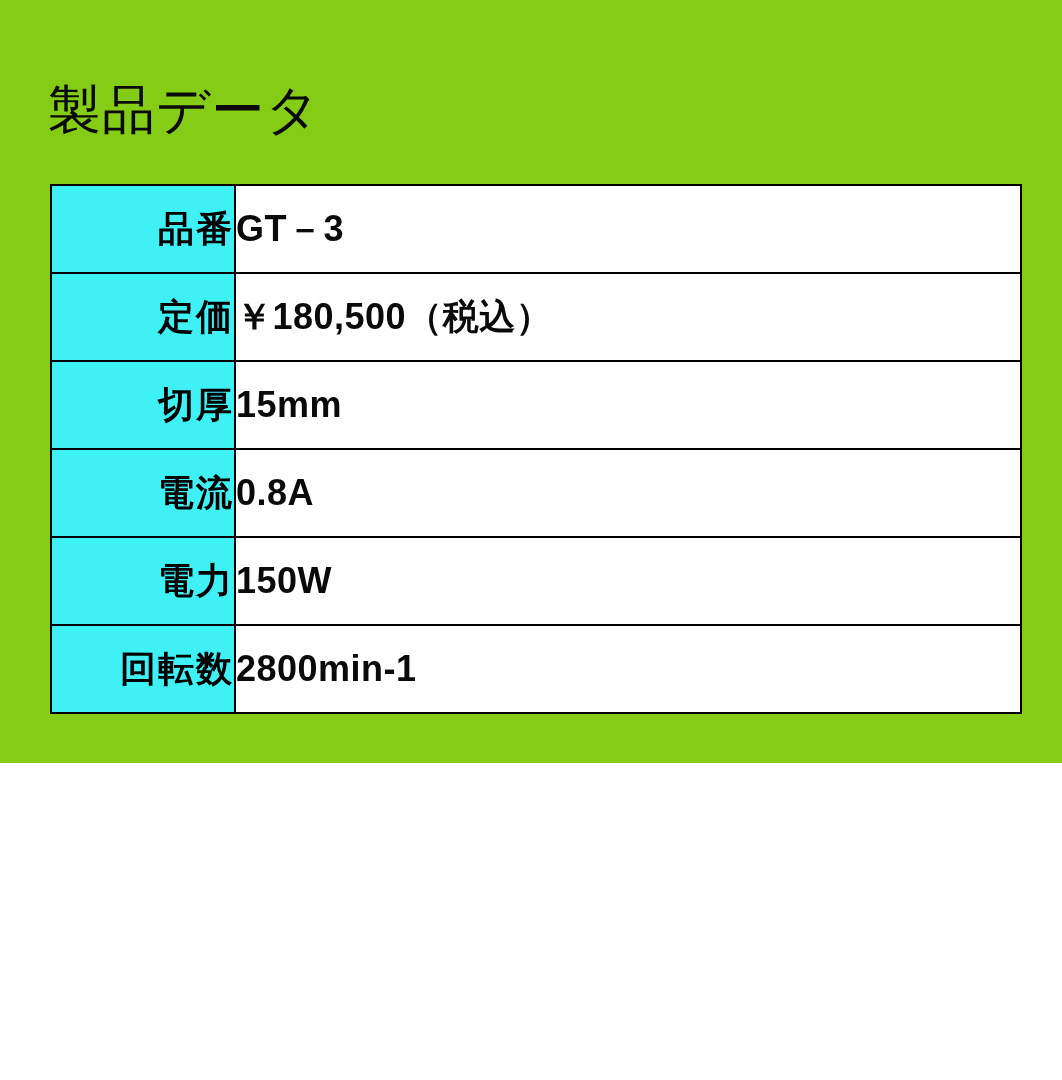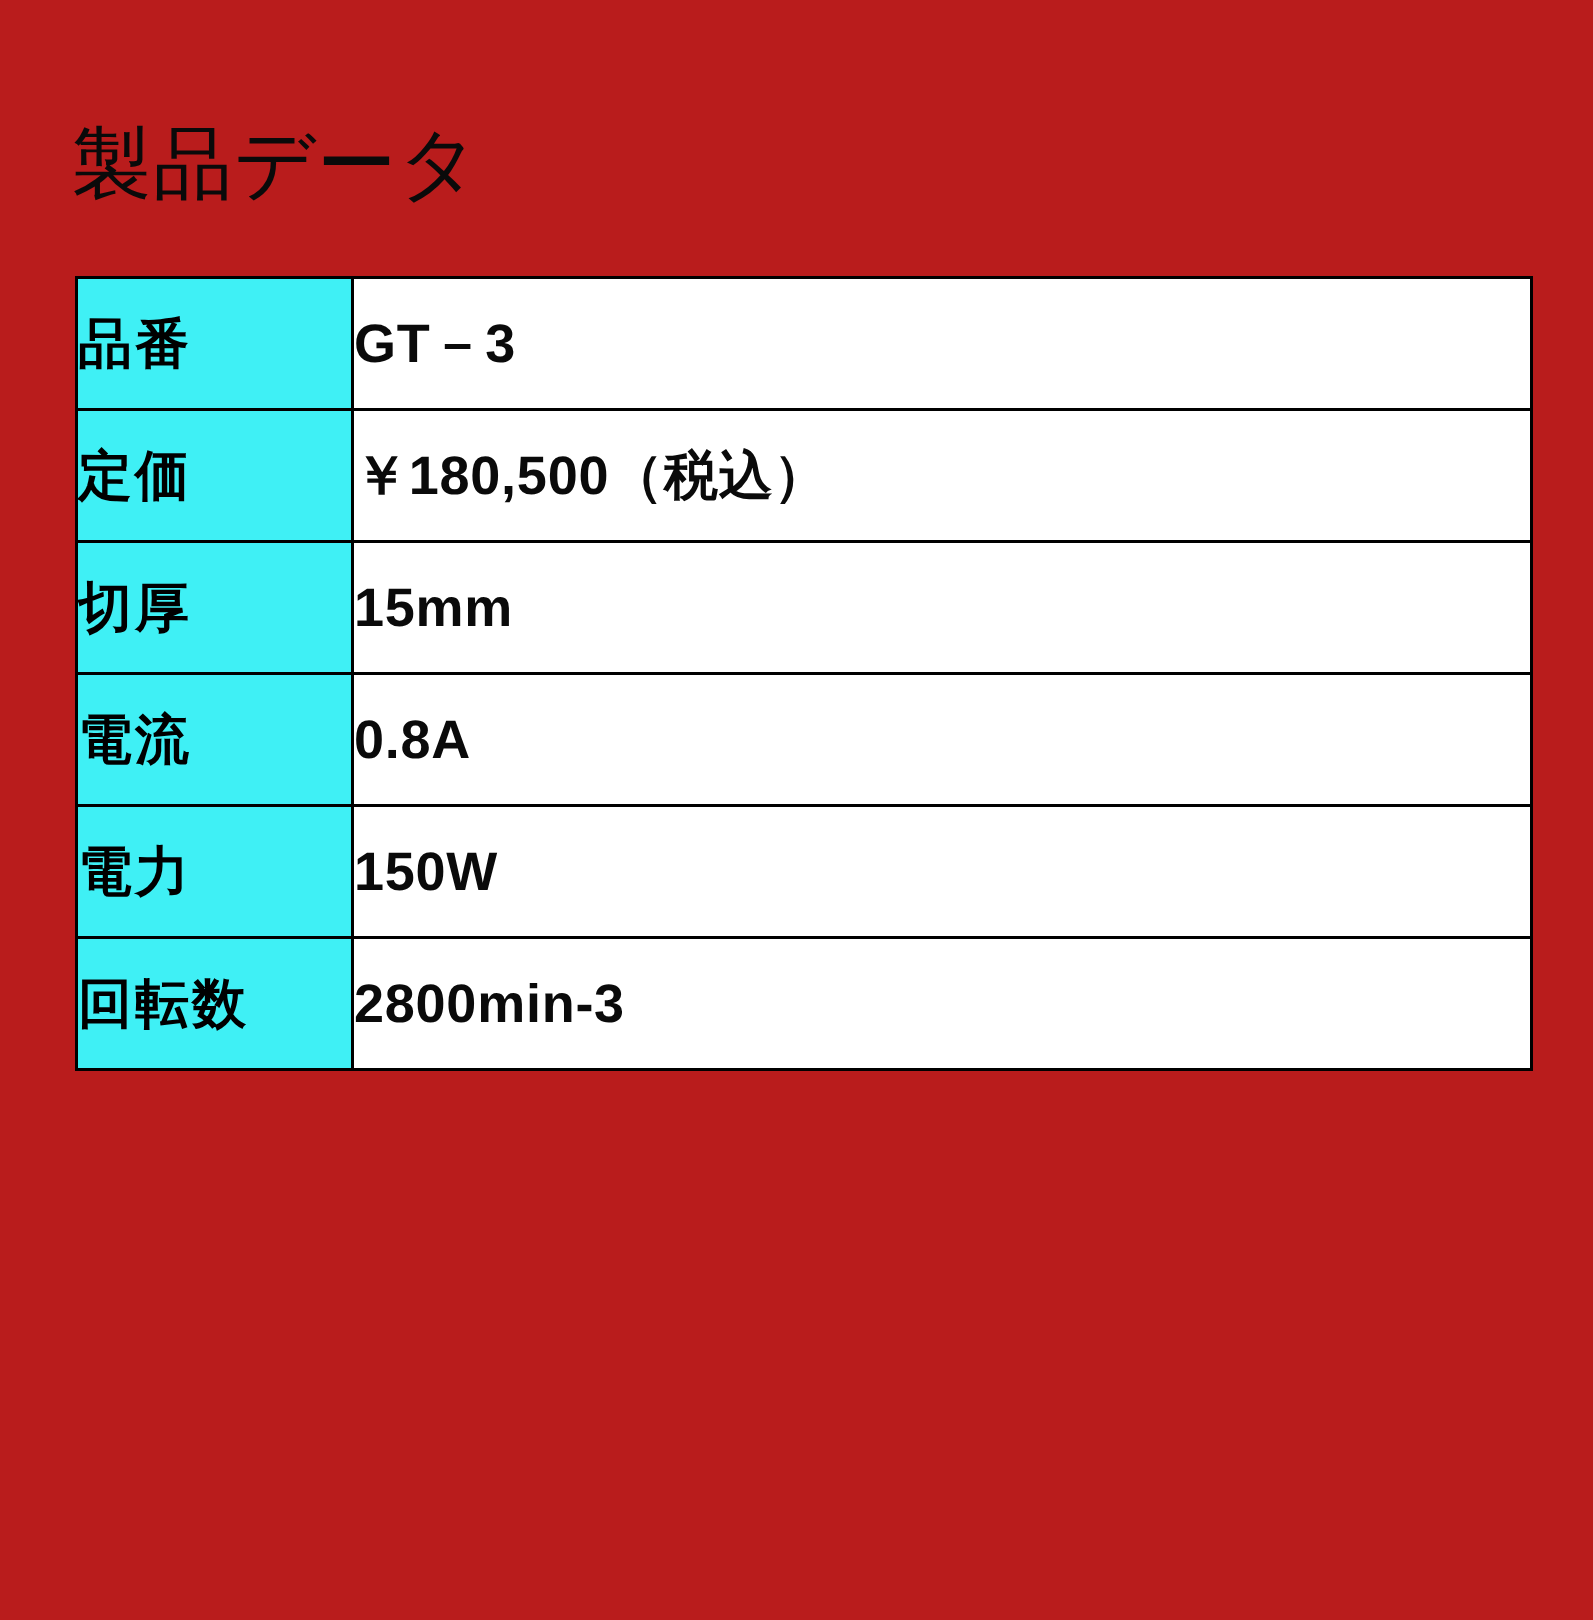--- a/index.html
+++ b/index.html
@@ -10,22 +10,22 @@
     width: 1062px;
     height: 1080px;
     background: #ffffff;
     font-family: "Liberation Sans", "DejaVu Sans", sans-serif;
     overflow: hidden;
   }
 
   .page {
     position: relative;
     width: 1062px;
-    height: 1080px;
-    background: #b91c1c;
+    height: 763px;
+    background: #84cc16;
     box-sizing: border-box;
   }
 
   .page-title {
     position: absolute;
     left: 48px;
     top: 78px;
     font-size: 53px;
     line-height: 1.2;
     font-weight: 400;
@@ -51,21 +51,21 @@
   .spec-table td {
     border: 2px solid #000000;
     padding: 0;
     margin: 0;
     vertical-align: middle;
   }
 
   .spec-table th {
     width: 182px;
     background: #3ff0f5;
-    text-align: left;
+    text-align: right;
     font-size: 36px;
     font-weight: 700;
     color: #000000;
     letter-spacing: 2px;
   }
 
   .spec-table td {
     background: #ffffff;
     text-align: left;
     font-size: 36px;
@@ -135,20 +135,20 @@
         <td>
           <span class="cell-inner">150W</span>
         </td>
       </tr>
 
       <tr>
         <th>
           <span class="cell-inner">回転数</span>
         </th>
         <td>
-          <span class="cell-inner">2800min-3</span>
+          <span class="cell-inner">2800min-1</span>
         </td>
       </tr>
 
     </tbody>
   </table>
 
 </div>
 
 </body></html>

